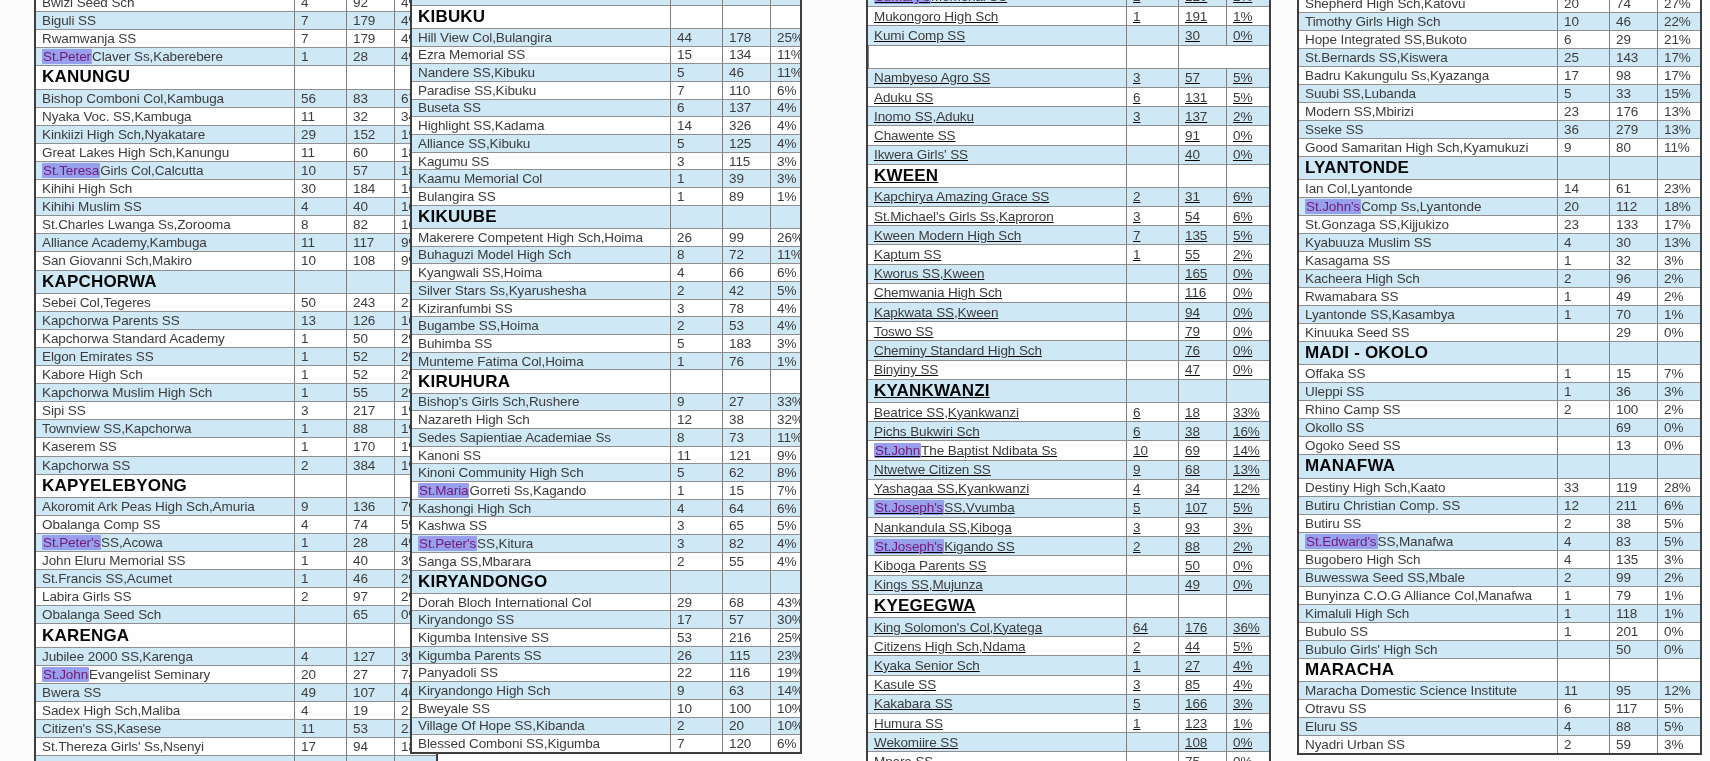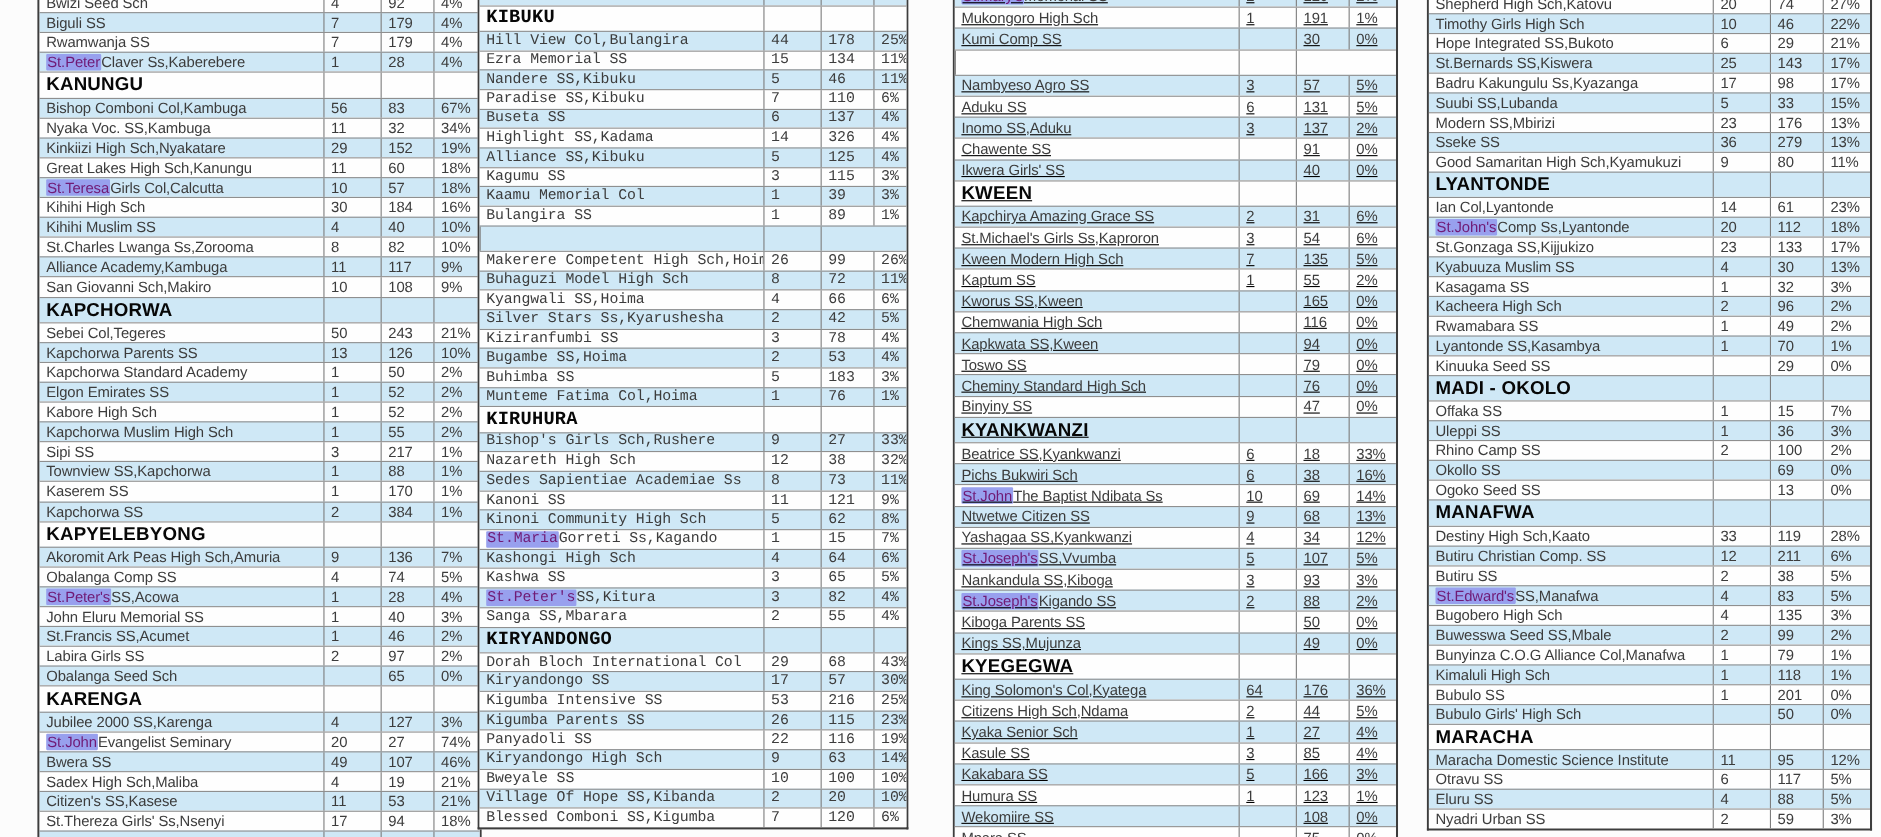--- a/index.html
+++ b/index.html
@@ -40,21 +40,21 @@
   
   .t1 .row{height:18.1px;} .t1 .row.district{height:23.2px;}
   .t2 .row{height:17.7px;} .t2 .row.district{height:23.2px;}
   .t3 .row{height:19.2px;text-decoration:underline;} .t3 .row.district{height:23.2px;}
   .t4 .row{height:18.0px;} .t4 .row.district{height:23.2px;}
   .hl{
     background:#98a0ee;color:#701a75;padding:0 1px;border-radius:1px;text-align:right;
   }
   
   .c1{left:5px;width:404px;padding-left:29px;}   .c1 .tbl{margin-top:-7px;}
-  .c2{left:434px;width:392px;font-family:Liberation Mono, monospace;} .c2 .tbl{margin-top:-13px;}
+  .c2{left:410px;width:392px;} .c2 .tbl{margin-top:-13px;}
   .c3{left:866px;width:405px;} .c3 .tbl{margin-top:-13px;}
   .c4{left:1297px;width:405px;}.c4 .tbl{margin-top:-6px;}
 </style>
 </head>
 <body>
 
 <div class="col c1">
   <div class="tbl t1">
       <div class="row school">
         <div class="cell">Bwizi Seed Sch</div>
@@ -378,20 +378,21 @@
         <div class="cell num">39</div>
         <div class="cell num">3%</div>
       </div>
       <div class="row school">
         <div class="cell">Bulangira SS</div>
         <div class="cell num">1</div>
         <div class="cell num">89</div>
         <div class="cell num">1%</div>
       </div>
       <div class="row district blue">
+        <div class="cell">KIKUUBE</div>
         <div class="cell num"></div>
         <div class="cell num"></div>
         <div class="cell num"></div>
       </div>
       <div class="row school">
         <div class="cell">Makerere Competent High Sch,Hoima</div>
         <div class="cell num">26</div>
         <div class="cell num">99</div>
         <div class="cell num">26%</div>
       </div>

